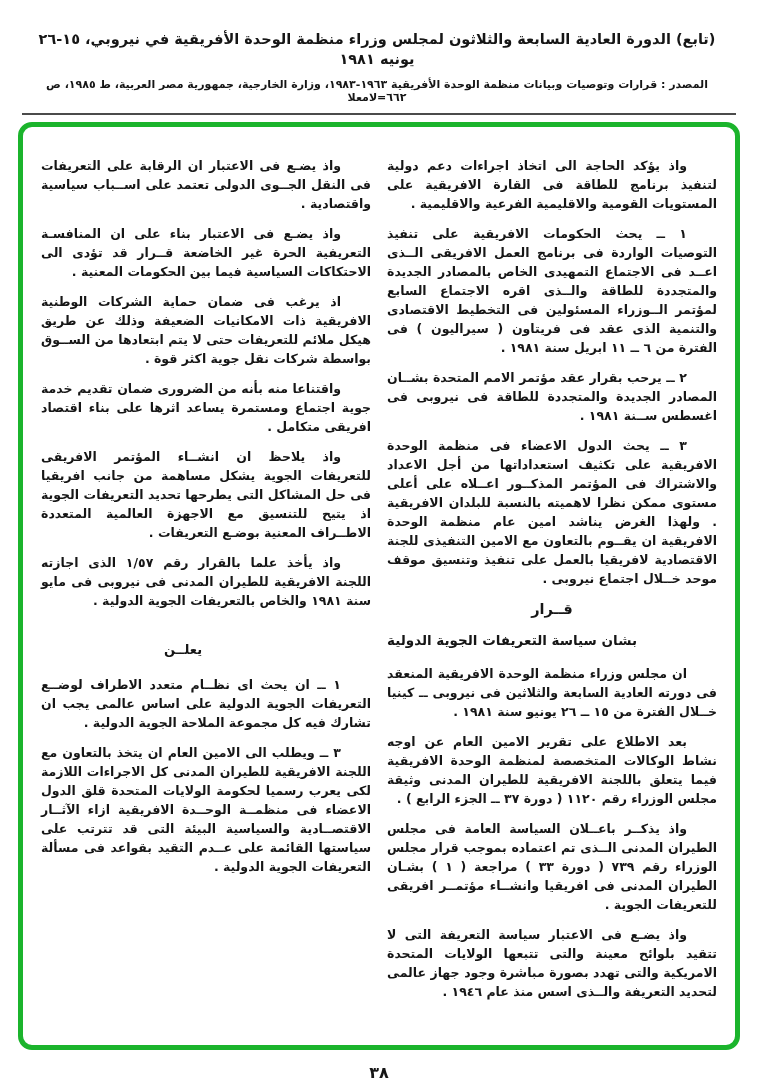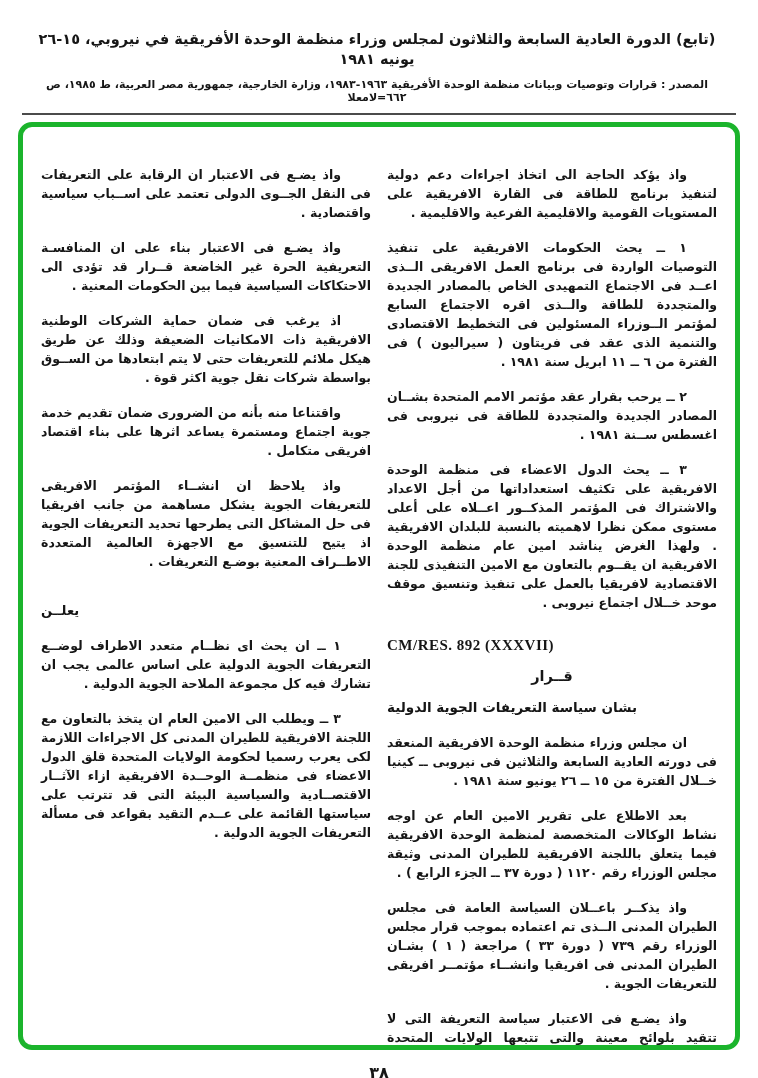--- a/index.html
+++ b/index.html
@@ -24,30 +24,30 @@
     padding:22px 18px 8px 18px;
     overflow:hidden;
     background:#fff;
   }
   .cols { display:flex; gap:16px; height:100%; }
   .col {
     flex:1 1 0;
     font-size:12.5px; font-weight:bold; line-height:19px;
     text-align:justify;
   }
-  .para { margin:16px 0 11px 0; text-indent:30px; }
+  .para { margin:7px 0 11px 0; text-indent:30px; }
   .res-code {
     direction:ltr; text-align:left; text-indent:0;
     font-family:"Liberation Serif", serif;
     font-size:15px; font-weight:bold;
     margin:24px 0 8px 0; letter-spacing:0.5px;
   }
   .heading-qarar { text-align:center; text-indent:0; font-size:14.5px; margin:12px 0 12px 0; }
   .heading-subject { text-align:left; text-indent:0; font-size:13.5px; margin:0 0 14px 0; }
-  .heading-declare { text-align:left; text-indent:0; margin:30px 46px 16px 0; font-size:13px; }
+  .heading-declare { text-align:center; text-indent:0; margin:30px 46px 16px 0; font-size:13px; }
   .page-number { text-align:center; font-size:16px; font-weight:bold; margin-top:13px; }
 </style>
 </head>
 <body>
 
 <div class="page">
 
   <div class="header">
     <div class="header-line1">(تابع) الدورة العادية السابعة والثلاثون لمجلس وزراء منظمة الوحدة الأفريقية في نيروبي، ١٥-٢٦ يونيه ١٩٨١</div>
     <div class="header-line2">المصدر : قرارات وتوصيات وبيانات منظمة الوحدة الأفريقية ١٩٦٣-١٩٨٣، وزارة الخارجية، جمهورية مصر العربية، ط ١٩٨٥، ص ٦٦٢=لامعلا</div>
@@ -56,35 +56,35 @@
   <hr class="divider">
 
   <div class="res-box">
     <div class="cols">
 
       <div class="col">
         <p class="para">واذ يؤكد الحاجة الى اتخاذ اجراءات دعم دولية لتنفيذ برنامج للطاقة فى القارة الافريقية على المستويات القومية والاقليمية الفرعية والاقليمية .</p>
         <p class="para">١ ــ يحث الحكومات الافريقية على تنفيذ التوصيات الواردة فى برنامج العمل الافريقى الــذى اعــد فى الاجتماع التمهيدى الخاص بالمصادر الجديدة والمتجددة للطاقة والــذى اقره الاجتماع السابع لمؤتمر الــوزراء المسئولين فى التخطيط الاقتصادى والتنمية الذى عقد فى فريتاون ( سيراليون ) فى الفترة من ٦ ــ ١١ ابريل سنة ١٩٨١ .</p>
         <p class="para">٢ ــ يرحب بقرار عقد مؤتمر الامم المتحدة بشــان المصادر الجديدة والمتجددة للطاقة فى نيروبى فى اغسطس ســنة ١٩٨١ .</p>
         <p class="para">٣ ــ يحث الدول الاعضاء فى منظمة الوحدة الافريقية على تكثيف استعداداتها من أجل الاعداد والاشتراك فى المؤتمر المذكــور اعــلاه على أعلى مستوى ممكن نظرا لاهميته بالنسبة للبلدان الافريقية . ولهذا الغرض يناشد امين عام منظمة الوحدة الافريقية ان يقــوم بالتعاون مع الامين التنفيذى للجنة الاقتصادية لافريقيا بالعمل على تنفيذ وتنسيق موقف موحد خــلال اجتماع نيروبى .</p>
-        <p class="para res-code">CM/RES. 892 (XXXVII)</p>
         <p class="para heading-qarar">قــرار</p>
         <p class="para heading-subject">بشان سياسة التعريفات الجوية الدولية</p>
         <p class="para">ان مجلس وزراء منظمة الوحدة الافريقية المنعقد فى دورته العادية السابعة والثلاثين فى نيروبى ــ كينيا خــلال الفترة من ١٥ ــ ٢٦ يونيو سنة ١٩٨١ .</p>
         <p class="para">بعد الاطلاع على تقرير الامين العام عن اوجه نشاط الوكالات المتخصصة لمنظمة الوحدة الافريقية فيما يتعلق باللجنة الافريقية للطيران المدنى وثيقة مجلس الوزراء رقم ١١٢٠ ( دورة ٣٧ ــ الجزء الرابع ) .</p>
         <p class="para">واذ يذكــر باعــلان السياسة العامة فى مجلس الطيران المدنى الــذى تم اعتماده بموجب قرار مجلس الوزراء رقم ٧٣٩ ( دورة ٣٣ ) مراجعة ( ١ ) بشـان الطيران المدنى فى افريقيا وانشــاء مؤتمــر افريقى للتعريفات الجوية .</p>
         <p class="para">واذ يضـع فى الاعتبار سياسة التعريفة التى لا تتقيد بلوائح معينة والتى تتبعها الولايات المتحدة الامريكية والتى تهدد بصورة مباشرة وجود جهاز عالمى لتحديد التعريفة والــذى اسس منذ عام ١٩٤٦ .</p>
       </div>
 
       <div class="col">
         <p class="para">واذ يضـع فى الاعتبار ان الرقابة على التعريفات فى النقل الجــوى الدولى تعتمد على اســباب سياسية واقتصادية .</p>
         <p class="para">واذ يضـع فى الاعتبار بناء على ان المنافسـة التعريفية الحرة غير الخاضعة قــرار قد تؤدى الى الاحتكاكات السياسية فيما بين الحكومات المعنية .</p>
         <p class="para">اذ يرغب فى ضمان حماية الشركات الوطنية الافريقية ذات الامكانيات الضعيفة وذلك عن طريق هيكل ملائم للتعريفات حتى لا يتم ابتعادها من الســوق بواسطة شركات نقل جوية اكثر قوة .</p>
         <p class="para">واقتناعا منه بأنه من الضرورى ضمان تقديم خدمة جوية اجتماع ومستمرة يساعد اثرها على بناء اقتصاد افريقى متكامل .</p>
         <p class="para">واذ يلاحظ ان انشــاء المؤتمر الافريقى للتعريفات الجوية يشكل مساهمة من جانب افريقيا فى حل المشاكل التى يطرحها تحديد التعريفات الجوية اذ يتيح للتنسيق مع الاجهزة العالمية المتعددة الاطــراف المعنية بوضـع التعريفات .</p>
+        <p class="para">واذ يأخذ علما بالقرار رقم ١/٥٧ الذى اجازته اللجنة الافريقية للطيران المدنى فى نيروبى فى مايو سنة ١٩٨١ والخاص بالتعريفات الجوية الدولية .</p>
         <p class="para heading-declare">يعلــن</p>
         <p class="para">١ ــ ان يحث اى نظــام متعدد الاطراف لوضــع التعريفات الجوية الدولية على اساس عالمى يجب ان تشارك فيه كل مجموعة الملاحة الجوية الدولية .</p>
         <p class="para">٣ ــ ويطلب الى الامين العام ان يتخذ بالتعاون مع اللجنة الافريقية للطيران المدنى كل الاجراءات اللازمة لكى يعرب رسميا لحكومة الولايات المتحدة قلق الدول الاعضاء فى منظمــة الوحــدة الافريقية ازاء الآثــار الاقتصــادية والسياسية البيئة التى قد تترتب على سياستها القائمة على عــدم التقيد بقواعد فى مسألة التعريفات الجوية الدولية .</p>
       </div>
 
     </div>
   </div>
 
   <div class="page-number">٣٨</div>
 

